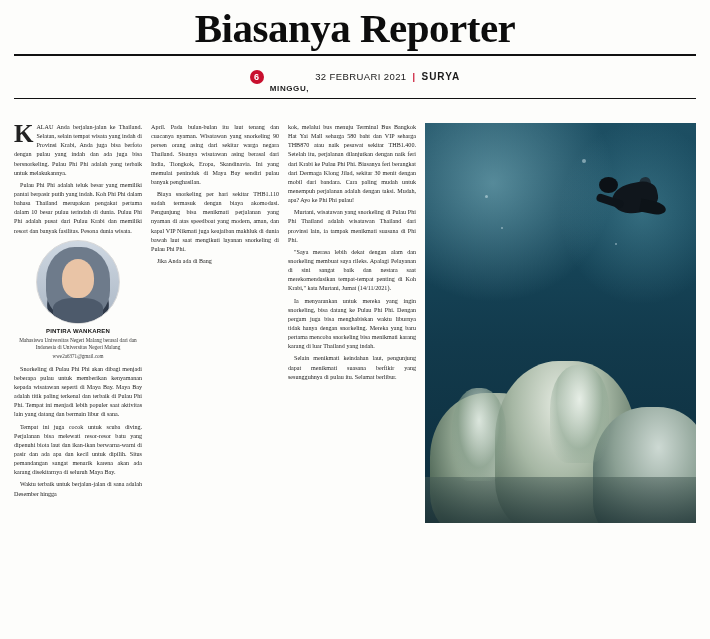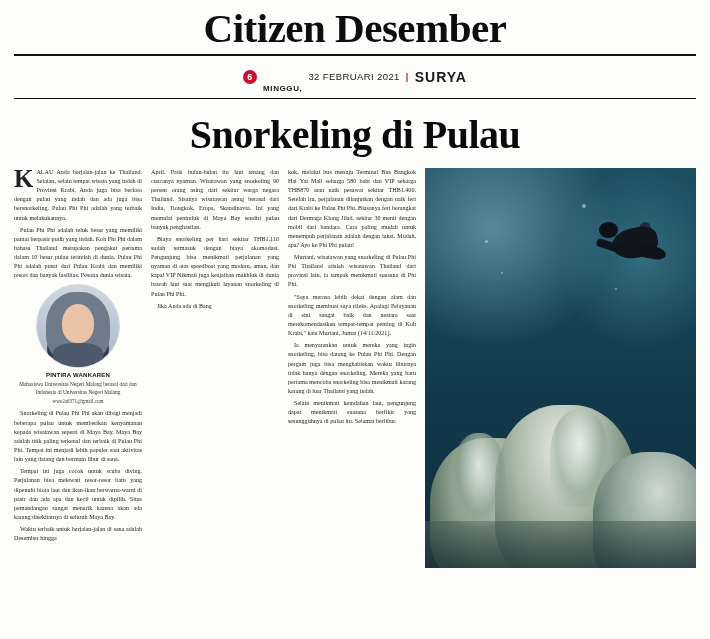--- a/index.html
+++ b/index.html
@@ -73,21 +73,21 @@
   }
   .dateline .date {
     font-size: 9.5px;
   }
   .dateline .sep {
     color: #c8102e;
     font-weight: bold;
   }
   .dateline .edition {
     font-weight: bold;
-    font-size: 14px;
+    font-size: 10px;
     letter-spacing: 1px;
   }
   .dateline-rule {
     height: 1px;
     background: #111;
   }
 
   
   .headline {
     text-align: center;
@@ -302,34 +302,33 @@
   .footer-strip {
     height: 8px;
   }
 </style>
 </head>
 <body>
 
 <div class="page">
 
   <div class="masthead">
-    <div class="masthead-title">Citizen Desember</div>
+    <div class="masthead-title">Biasanya Reporter</div>
     <div class="masthead-rule"></div>
     <div class="dateline">
       <span class="page-badge">6</span>
       <span class="day">MINGGU,</span>
       <span class="date">32 FEBRUARI 2021</span>
       <span class="sep">|</span>
       <span class="edition">SURYA</span>
     </div>
     <div class="dateline-rule"></div>
   </div>
 
   <div class="headline">
-    <span>Snorkeling di Pulau</span>
   </div>
 
   <div class="content">
 
     <div class="col">
       <p class="first"><span class="dropcap">K</span><span>ALAU Anda berjalan-jalan ke Thailand. Selatan, selain tempat wisata yang indah di Provinsi Krabi, Anda juga bisa berfoto dengan pulau yang indah dan ada juga bisa bersnorkeling. Pulau Phi Phi adalah yang terbaik untuk melakukannya.</span></p>
       <p>Pulau Phi Phi adalah teluk besar yang memiliki pantai berpasir putih yang indah. Koh Phi Phi dalam bahasa Thailand merupakan pengakat pertama dalam 10 besar pulau terindah di dunia. Pulau Phi Phi adalah pusat dari Pulau Krabi dan memiliki resort dan banyak fasilitas. Pesona dunia wisata.</p>
 
       <div class="portrait-wrap">
         <div class="portrait">

